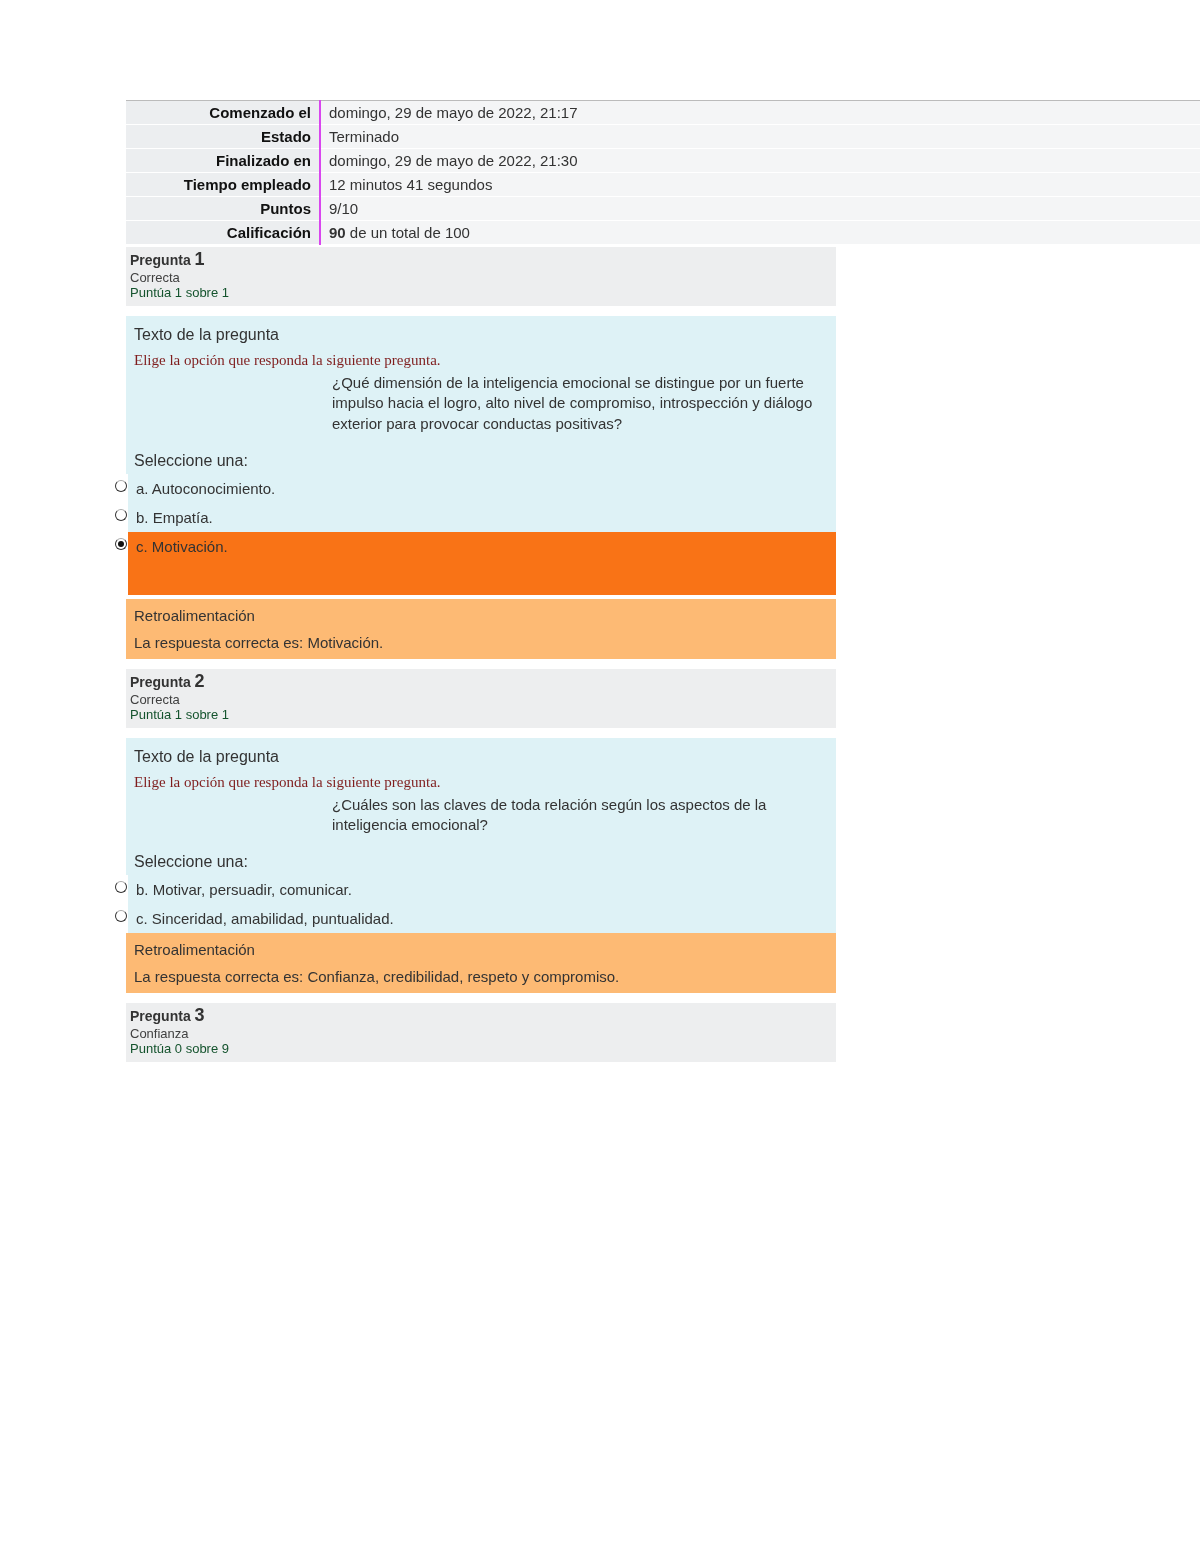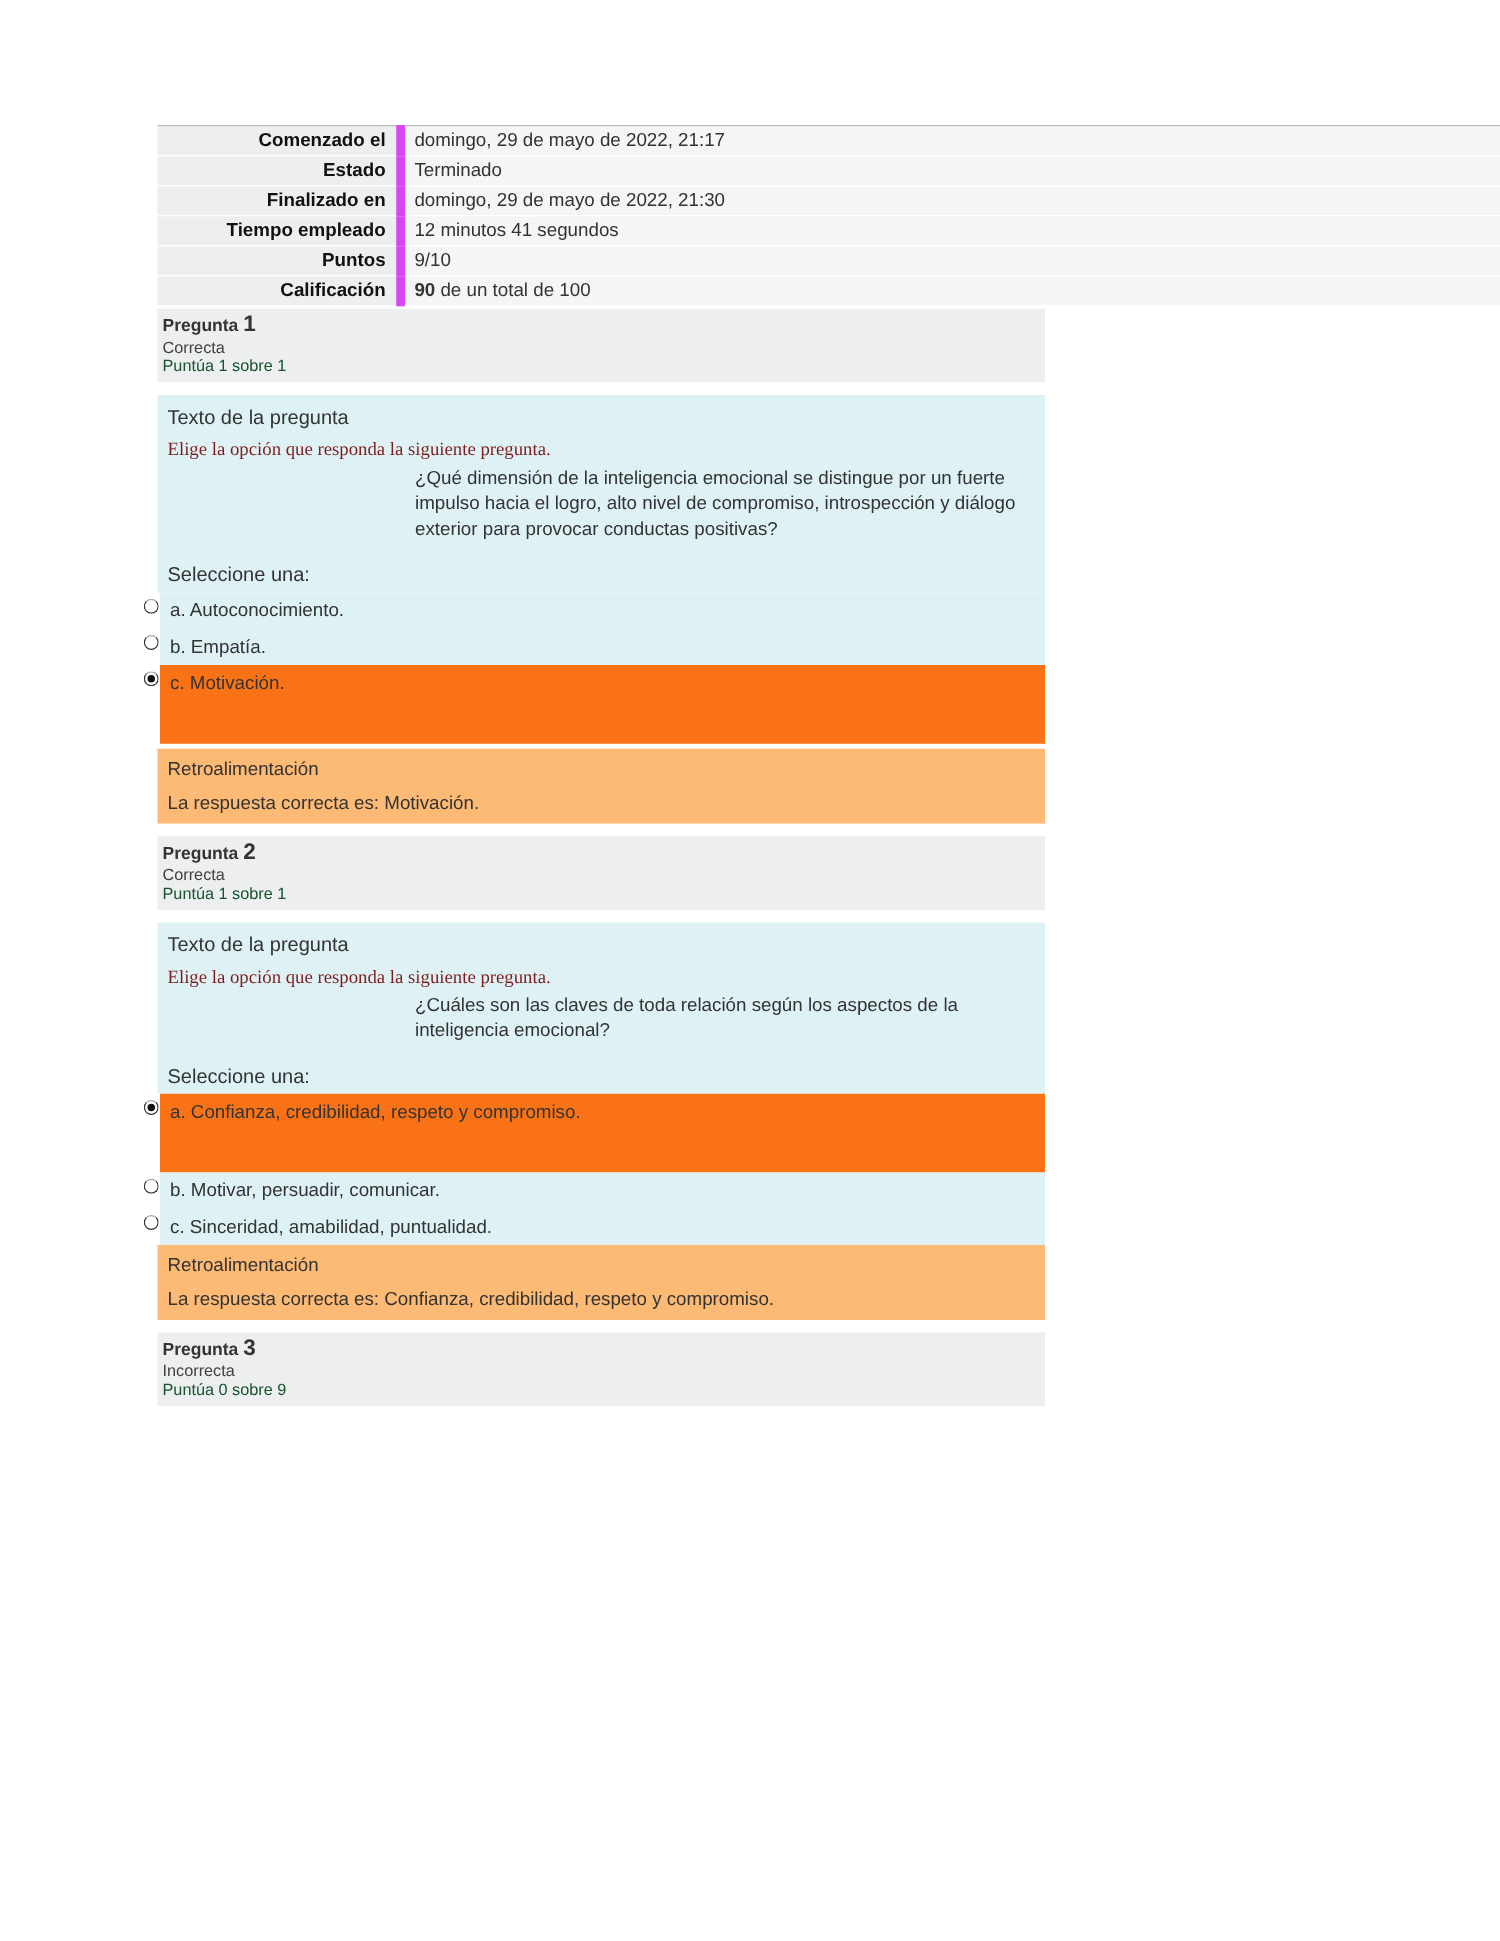--- a/index.html
+++ b/index.html
@@ -19,21 +19,21 @@
     margin-bottom: 2px;
   }
   table.summary tr { border-bottom: 1px solid #fff; }
   table.summary th {
     text-align: right;
     font-weight: bold;
     background: #eceef0;
     padding: 3px 8px;
     color: #111;
     width: 194px;
-    border-right: 7px solid #d946ef;
+    border-right: 2px solid #d946ef;
   }
   table.summary td {
     background: #f4f5f6;
     padding: 3px 8px;
     color: #333;
   }
   .qblock { width: 710px; }
   .qheader {
     background: #edeeef;
     padding: 2px 4px 6px 4px;
@@ -176,24 +176,20 @@
     </div>
     <div class="spacer"></div>
     <div class="qbody">
       <div class="qbodylabel">Texto de la pregunta</div>
       <div class="qprompt">Elige la opción que responda la siguiente pregunta.</div>
       <div class="qtext">¿Cuáles son las claves de toda relación según los aspectos de la inteligencia emocional?</div>
     </div>
     <div class="selectlabel">Seleccione una:</div>
 
     <div class="option-row">
-      <div class="radio-cell"><span class="radio selected"></span></div>
-      <div class="option-body correct">a. Confianza, credibilidad, respeto y compromiso.</div>
-    </div>
-    <div class="option-row">
       <div class="radio-cell"><span class="radio"></span></div>
       <div class="option-body">b. Motivar, persuadir, comunicar.</div>
     </div>
     <div class="option-row">
       <div class="radio-cell"><span class="radio"></span></div>
       <div class="option-body">c. Sinceridad, amabilidad, puntualidad.</div>
     </div>
 
     <div class="feedback">
       <div class="feedback-title">Retroalimentación</div>
@@ -201,18 +197,18 @@
     </div>
   </div>
 
   <div class="spacer"></div>
 
   <div class="qblock">
     <div class="qheader">
       <div class="qtitle">
         <b>Pregunta</b> <span class="qnum">3</span>
       </div>
-      <div class="qstatus">Incorrecta</div>
+      <div class="qstatus">Confianza</div>
       <div class="qmarks">Puntúa 0 sobre 9</div>
     </div>
   </div>
 
 </div>
 
 </body></html>

